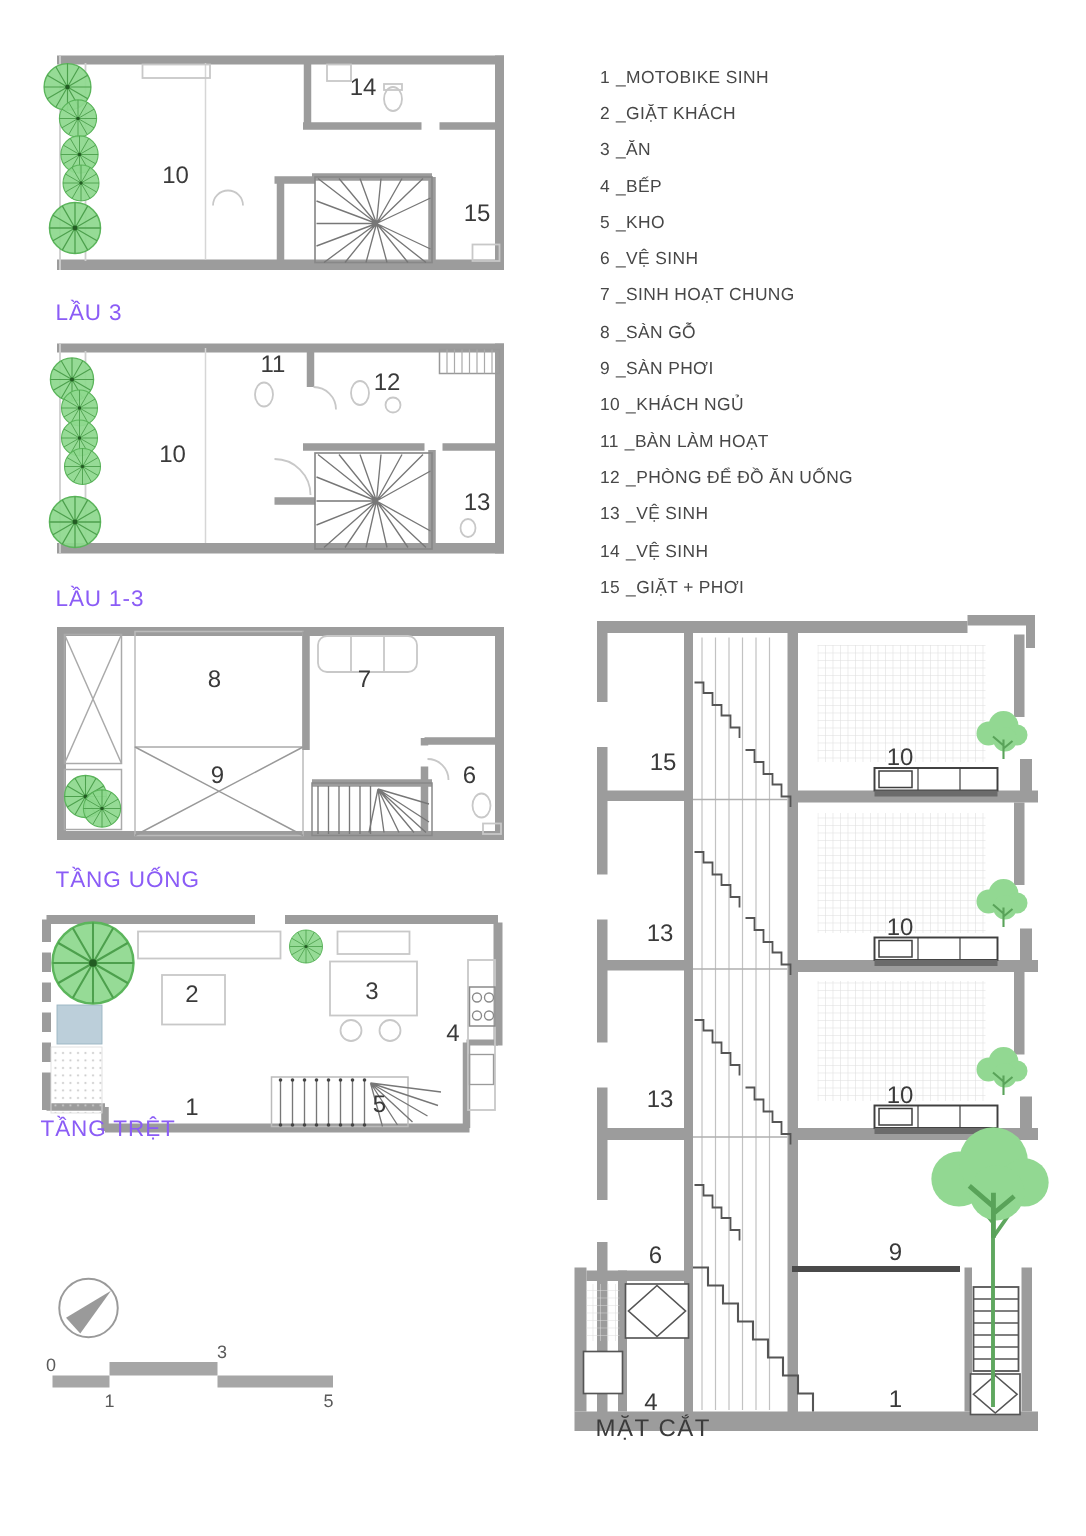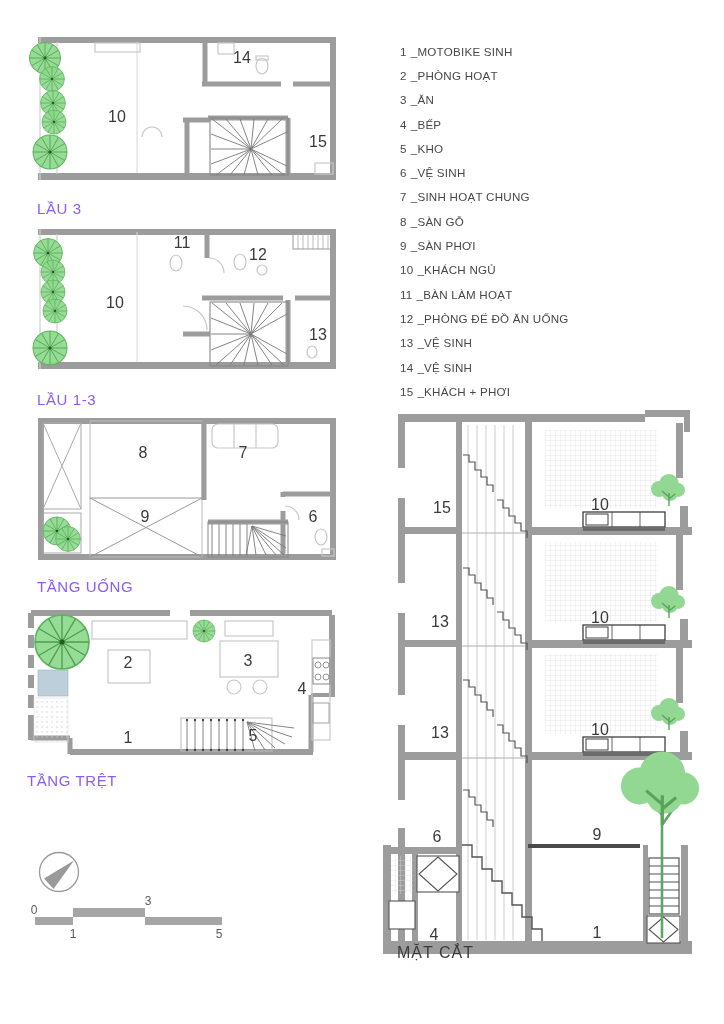--- a/index.html
+++ b/index.html
@@ -345,34 +345,34 @@
     <text class="tick" x="34" y="914">0</text>
     <text class="tick" x="73" y="938">1</text>
     <text class="tick" x="148" y="905">3</text>
     <text class="tick" x="219" y="938">5</text>
   </g>
 </svg>
 
 <div class="plan-title" style="left:37px;top:200px">LẦU 3</div>
 <div class="plan-title" style="left:37px;top:391px">LẦU 1-3</div>
 <div class="plan-title" style="left:37px;top:578px">TẦNG UỐNG</div>
-<div class="plan-title" style="left:27px;top:772px">TẦNG TRỆT</div>
+<div class="plan-title" style="left:27px;top:744px">TẦNG TRỆT</div>
 <div class="section-title">MẶT CẮT</div>
 
 <div class="legend">
   <div class="lg-row"><span class="lg-num">1</span><span class="lg-sep">_</span><span class="lg-label">MOTOBIKE SINH</span></div>
-  <div class="lg-row"><span class="lg-num">2</span><span class="lg-sep">_</span><span class="lg-label">PHÒNG HOẠT</span></div>
+  <div class="lg-row"><span class="lg-num">2</span><span class="lg-sep">_</span><span class="lg-label">GIẶT KHÁCH</span></div>
   <div class="lg-row"><span class="lg-num">3</span><span class="lg-sep">_</span><span class="lg-label">ĂN</span></div>
   <div class="lg-row"><span class="lg-num">4</span><span class="lg-sep">_</span><span class="lg-label">BẾP</span></div>
   <div class="lg-row"><span class="lg-num">5</span><span class="lg-sep">_</span><span class="lg-label">KHO</span></div>
   <div class="lg-row"><span class="lg-num">6</span><span class="lg-sep">_</span><span class="lg-label">VỆ SINH</span></div>
   <div class="lg-row"><span class="lg-num">7</span><span class="lg-sep">_</span><span class="lg-label">SINH HOẠT CHUNG</span></div>
   <div class="lg-row"><span class="lg-num">8</span><span class="lg-sep">_</span><span class="lg-label">SÀN GỖ</span></div>
   <div class="lg-row"><span class="lg-num">9</span><span class="lg-sep">_</span><span class="lg-label">SÀN PHƠI</span></div>
   <div class="lg-row"><span class="lg-num">10</span><span class="lg-sep">_</span><span class="lg-label">KHÁCH NGỦ</span></div>
   <div class="lg-row"><span class="lg-num">11</span><span class="lg-sep">_</span><span class="lg-label">BÀN LÀM HOẠT</span></div>
   <div class="lg-row"><span class="lg-num">12</span><span class="lg-sep">_</span><span class="lg-label">PHÒNG ĐỂ ĐỒ ĂN UỐNG</span></div>
   <div class="lg-row"><span class="lg-num">13</span><span class="lg-sep">_</span><span class="lg-label">VỆ SINH</span></div>
   <div class="lg-row"><span class="lg-num">14</span><span class="lg-sep">_</span><span class="lg-label">VỆ SINH</span></div>
-  <div class="lg-row"><span class="lg-num">15</span><span class="lg-sep">_</span><span class="lg-label">KHÁCH + PHƠI</span></div>
+  <div class="lg-row"><span class="lg-num">15</span><span class="lg-sep">_</span><span class="lg-label">GIẶT + PHƠI</span></div>
 </div>
 
 </div>
 
 </body></html>

